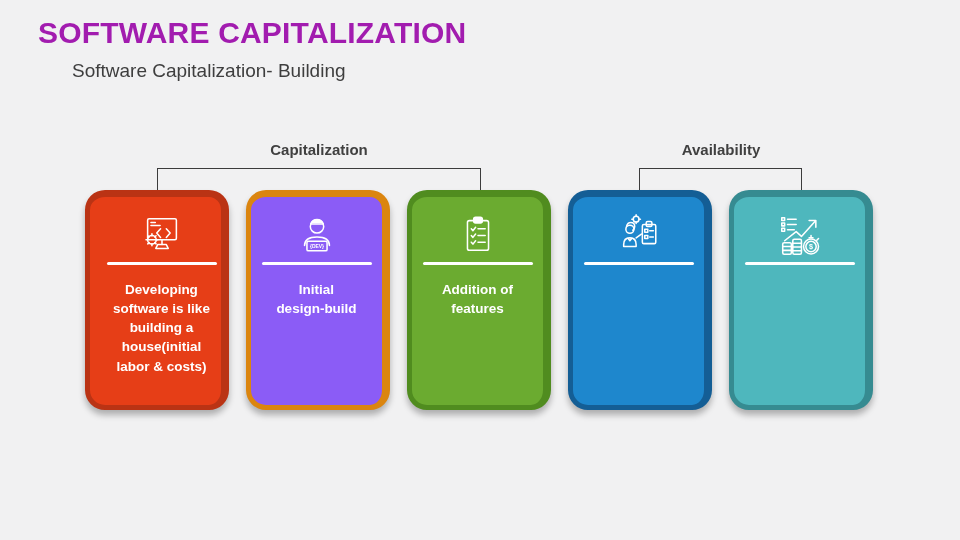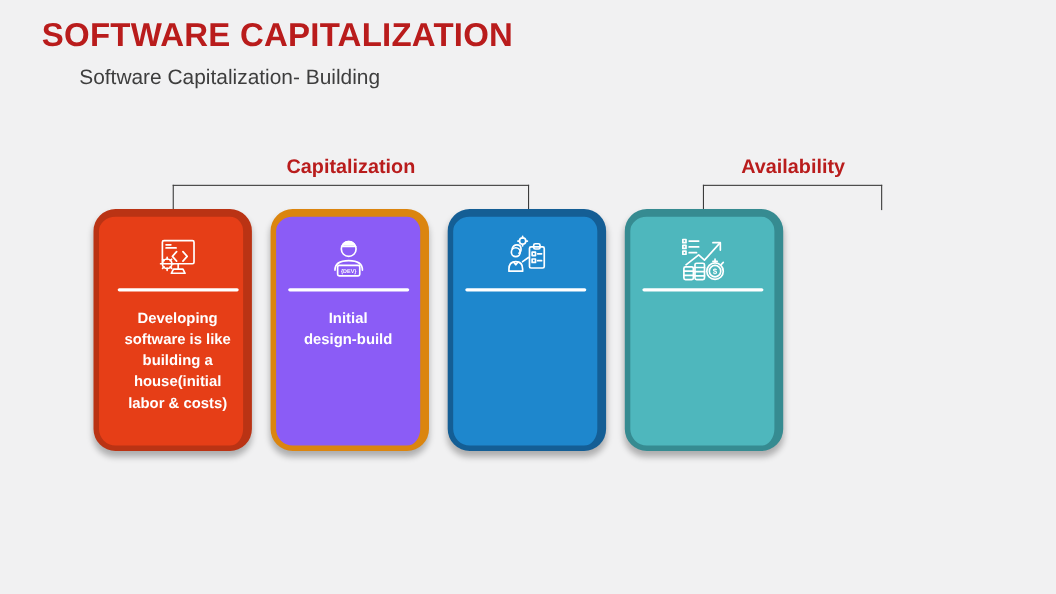--- a/index.html
+++ b/index.html
@@ -4,29 +4,29 @@
 <style>
   html,body{margin:0;padding:0;}
   body{
     width:960px;height:540px;position:relative;overflow:hidden;
     background:#F1F1F2;
     font-family:"Liberation Sans", sans-serif;
     -webkit-font-smoothing:antialiased;
   }
   .slide-title{
     position:absolute;left:38px;top:16px;
-    font-size:30px;font-weight:bold;color:#b91c1c;letter-spacing:.2px;
+    font-size:30px;font-weight:bold;color:#a21caf;letter-spacing:.2px;
   }
   .slide-subtitle{
     position:absolute;left:38px;top:60px;
     font-size:19px;color:#3E3E3E;margin-left:34px;
   }
   .bracket-label{
     position:absolute;top:141px;width:200px;text-align:center;
-    font-size:18px;font-weight:bold;color:#b91c1c;
+    font-size:15px;font-weight:bold;color:#404040;
   }
   .bracket-label.cap{left:219px;}
   .bracket-label.amo{left:621px;}
   .bracket{
     position:absolute;top:168px;height:22px;
     border-top:1.6px solid #3C3C3C;
     border-left:1.6px solid #3C3C3C;
     border-right:1.6px solid #3C3C3C;
   }
   .bracket.cap{left:157px;width:322px;}
@@ -103,20 +103,37 @@
         <path d="M11 33 q0 -9 13 -9 q13 0 13 9"></path>
         <rect x="13.5" y="28.5" width="21" height="10" rx="1.5"></rect>
         <text x="24" y="35.5" font-size="5.2" text-anchor="middle">{DEV}</text>
       </svg>
     </div>
     <div class="divider"></div>
     <div class="card-text">Initial
 design-build</div>
   </div>
 
+  <div class="card" style="background: rgb(107, 171, 48); border-color: rgb(80, 140, 31);">
+    <div class="icon-wrap">
+      <svg width="46" height="44" viewBox="0 0 48 44">
+        <rect x="13" y="7" width="22" height="31" rx="2"></rect>
+        <rect x="19.5" y="3.5" width="9" height="6" rx="2" fill="#fff"></rect>
+        <path d="M17 15.5 l1.7 2 2.8 -3.5"></path>
+        <line x1="24" y1="15.5" x2="31.5" y2="15.5"></line>
+        <path d="M17 22.5 l1.7 2 2.8 -3.5"></path>
+        <line x1="24" y1="22.5" x2="31.5" y2="22.5"></line>
+        <path d="M17 29.5 l1.7 2 2.8 -3.5"></path>
+        <line x1="24" y1="29.5" x2="31.5" y2="29.5"></line>
+      </svg>
+    </div>
+    <div class="divider"></div>
+    <div class="card-text">Addition of
+features</div>
+  </div>
 
   <div class="card" style="background: rgb(30, 135, 205); border-color: rgb(20, 94, 149);">
     <div class="icon-wrap">
       <svg width="46" height="44" viewBox="0 0 48 44">
         <circle cx="21" cy="5.5" r="3"></circle>
         <path d="M21 1 v1.4 M21 8.6 v1.4 M16.5 5.5 h1.4 M24.1 5.5 h1.4"></path>
         <path d="M11 13 q1 -4 4.5 -4 q4 0 4 4 q0 3 -2 4"></path>
         <circle cx="14.5" cy="16" r="4.2"></circle>
         <path d="M8 32 q0 -7 6.5 -7 q6.5 0 6.5 7 v2 h-13 z"></path>
         <path d="M12.5 25.5 l2 2.5 2 -2.5"></path>

